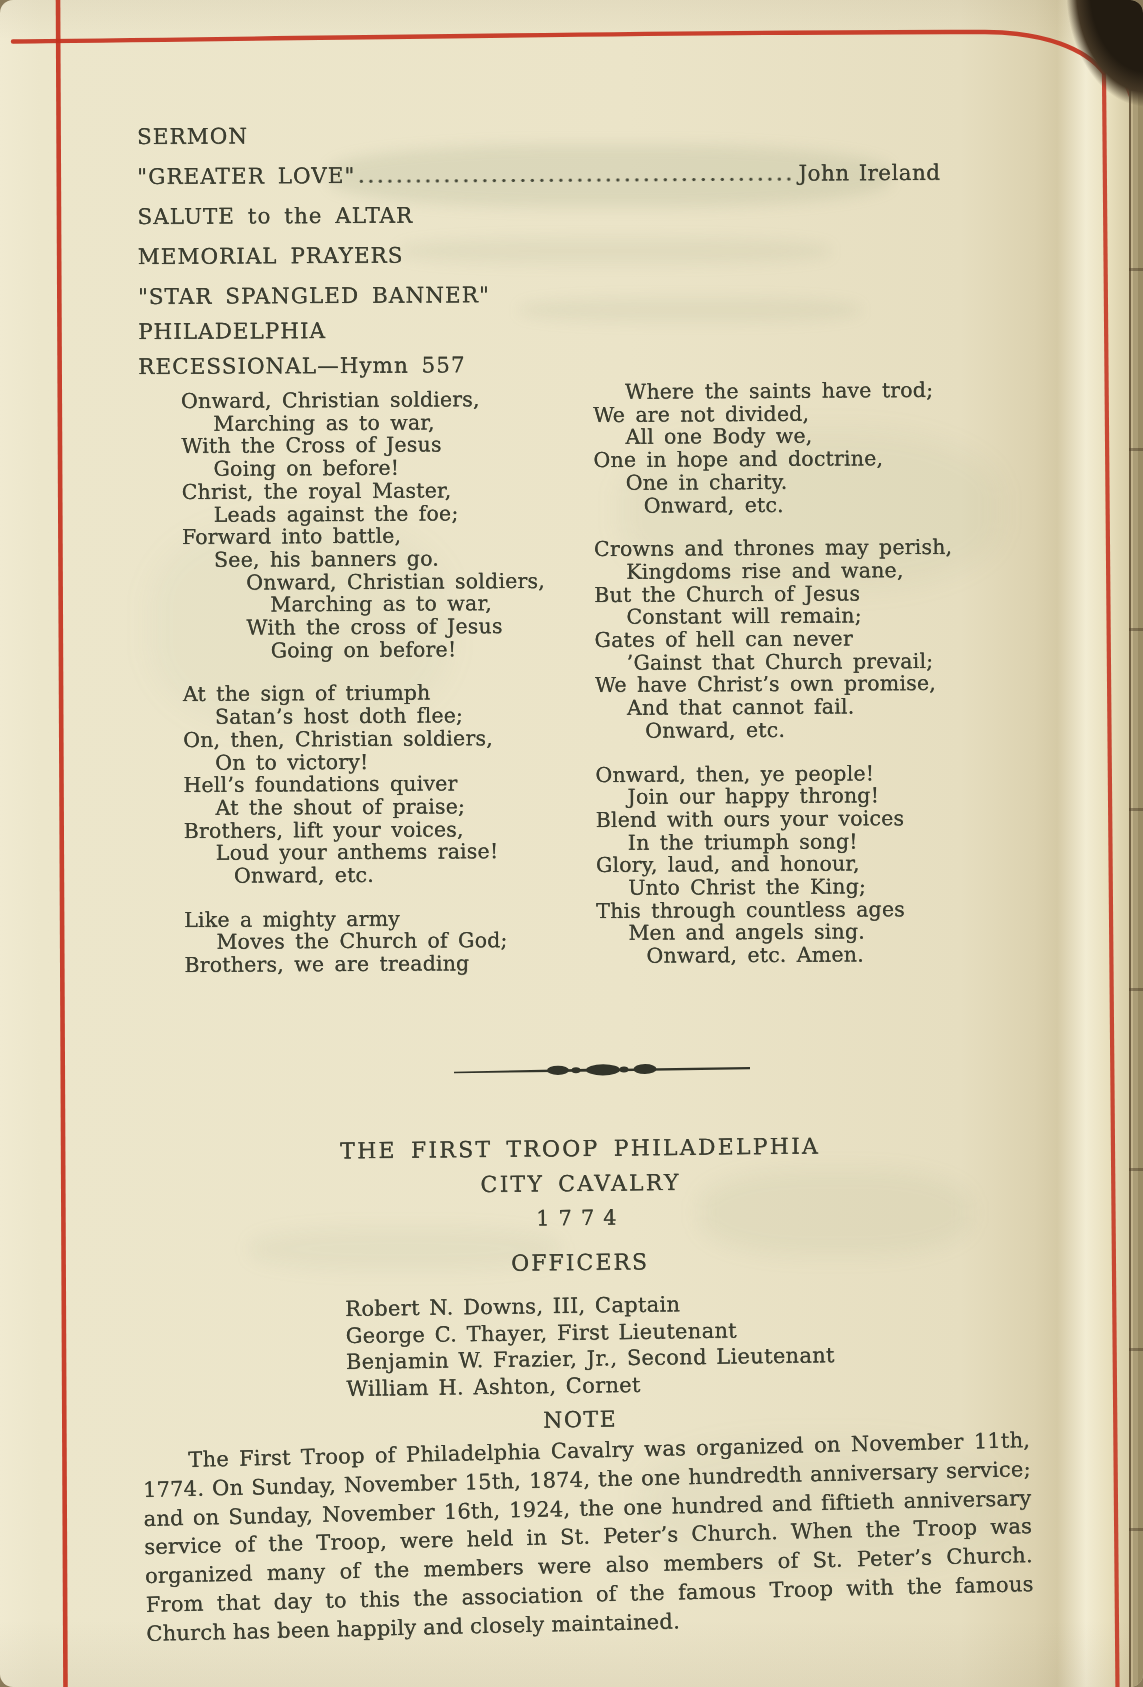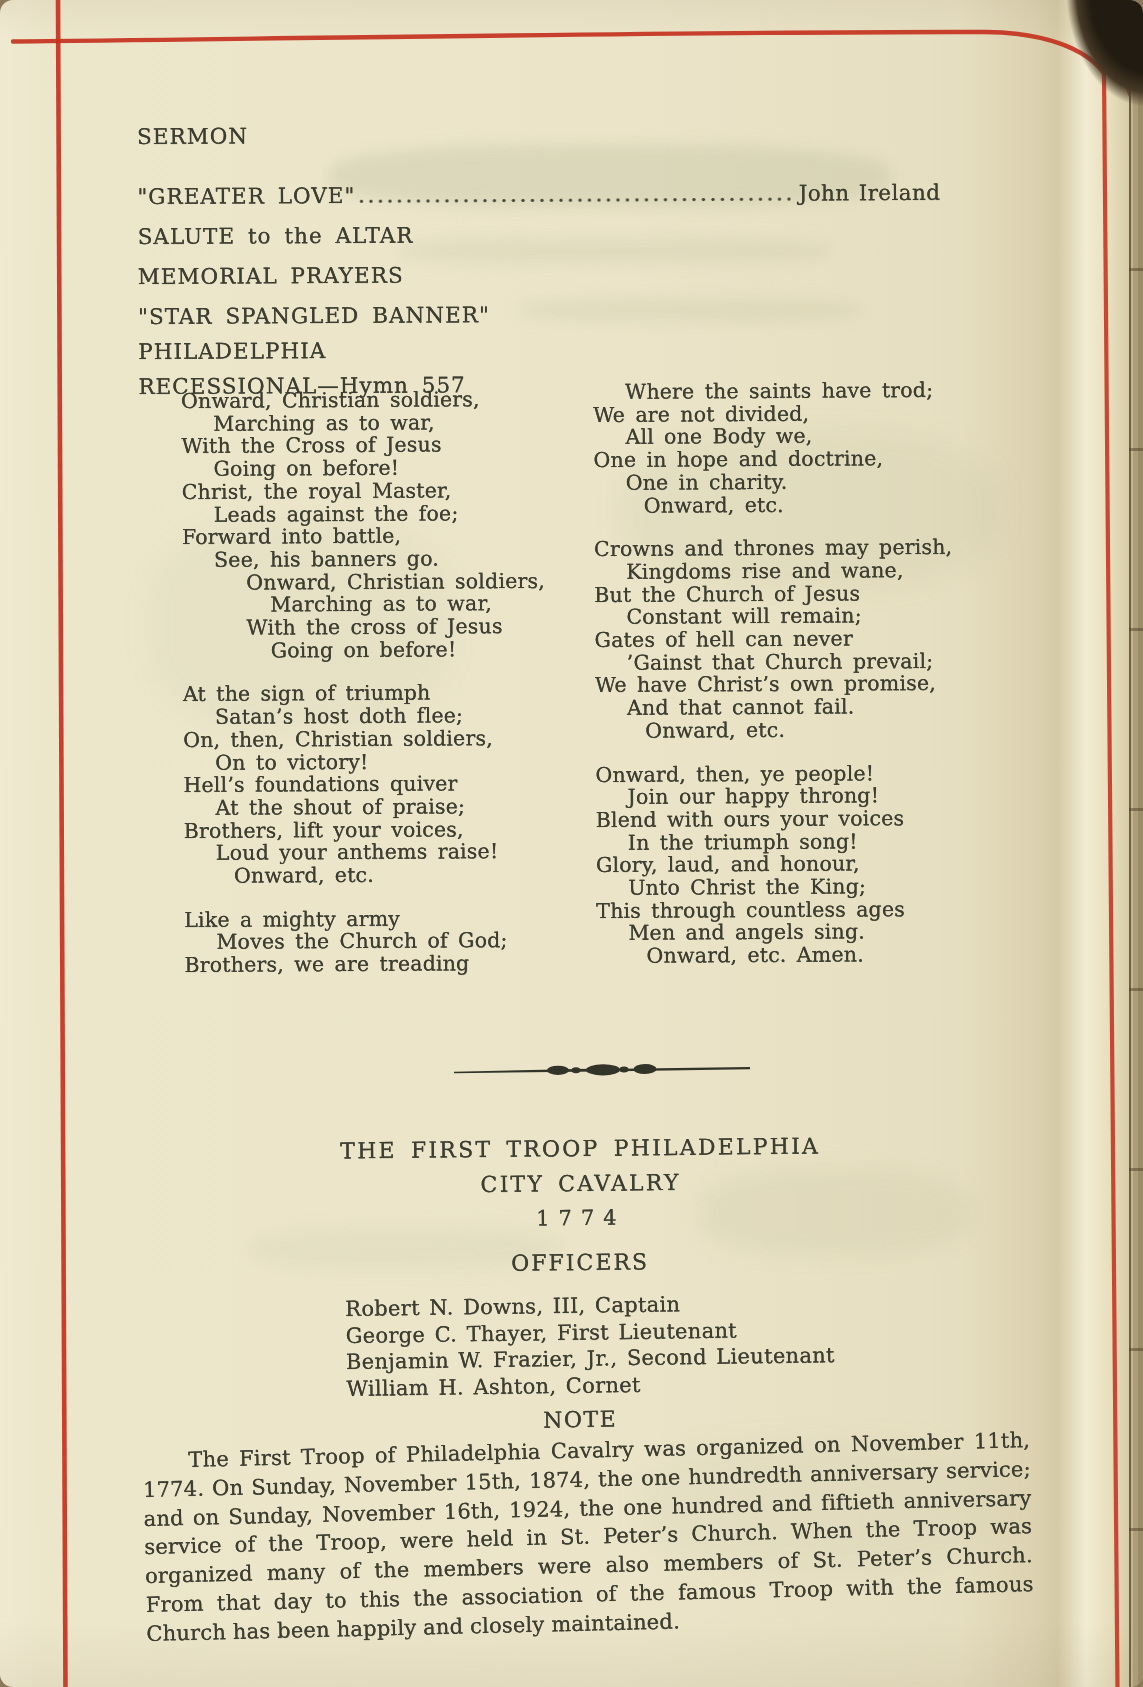--- a/index.html
+++ b/index.html
@@ -42,21 +42,21 @@
   
   .service{position:absolute;left:137px;top:124px;width:803px;transform:rotate(-.3deg);transform-origin:left top;}
   .service-row{font-size:21.5px;line-height:26px;letter-spacing:1px;word-spacing:5px;margin-bottom:14px;white-space:nowrap;}
   .service-row.tight{margin-bottom:9px;}
   .leader-row{display:flex;align-items:flex-end;}
   .leader-dots{
     flex:1;height:5px;margin:0 6px 5px 4px;
     background-image:radial-gradient(circle at 2px 2.5px, #474a3a 1.35px, rgba(0,0,0,0) 1.9px);
     background-size:9.5px 5px;background-repeat:repeat-x;
   }
-  .attribution{letter-spacing:.4px;word-spacing:2px;margin-top:20px;}
+  .attribution{letter-spacing:.4px;word-spacing:2px;}
 
   
   .hymn-col{position:absolute;font-size:20.5px;line-height:22.7px;letter-spacing:.2px;word-spacing:3.5px;}
   .hymn-left{left:181px;top:390px;width:400px;transform:rotate(-.35deg);transform-origin:left top;}
   .hymn-right{left:593px;top:381px;width:430px;transform:rotate(-.35deg);transform-origin:left top;}
   .stanza{margin-bottom:21px;}
   .hymn-line{display:block;white-space:nowrap;}
   .ind1{padding-left:32px;}
   .ind2{padding-left:50px;}
   .ind3{padding-left:64px;}

